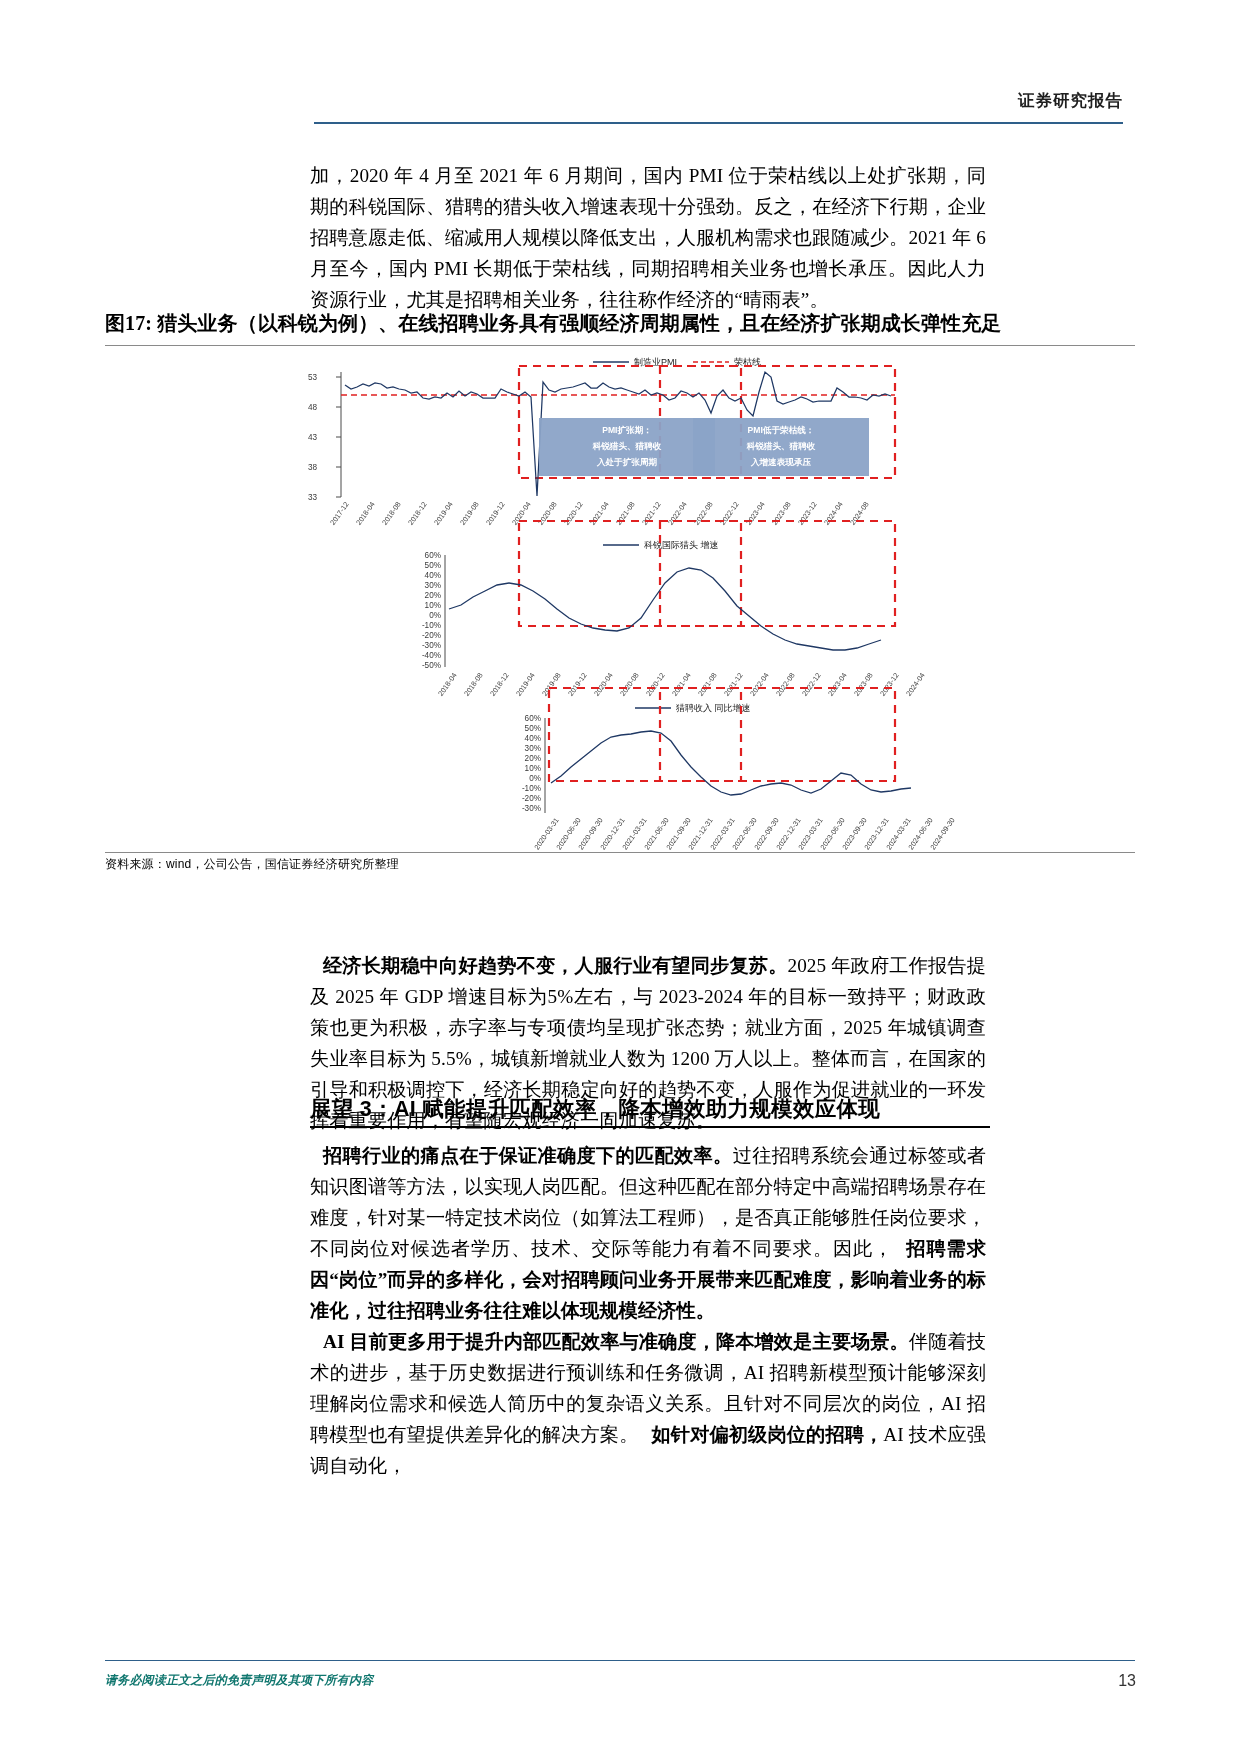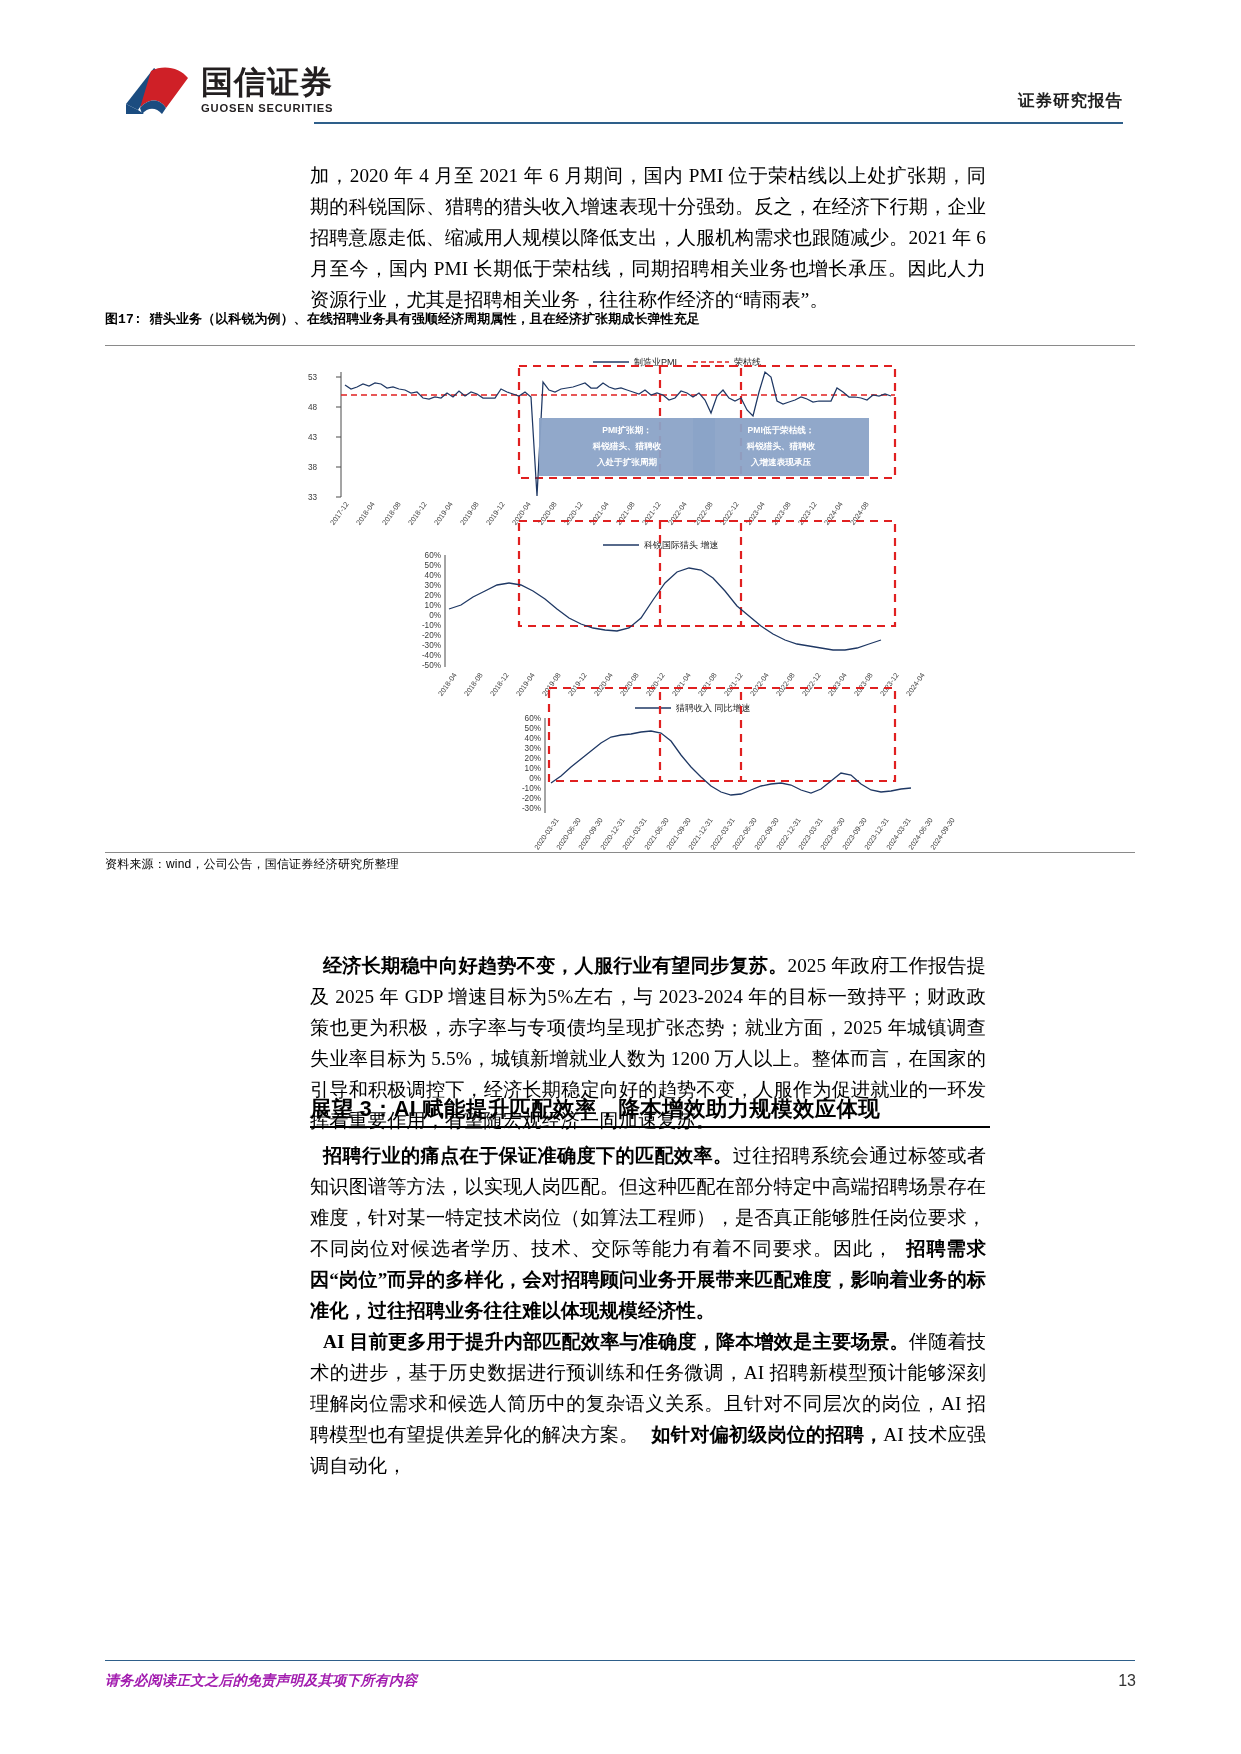--- a/index.html
+++ b/index.html
@@ -86,22 +86,22 @@
     letter-spacing: 0.1px;
   }
   .b { font-weight: 700; margin-left: 13px; }
 
   
   .fig-caption {
     position: absolute;
     left: 105px;
     top: 310px;
     width: 1030px;
-    font-family: Liberation Mono, monospace;
-    font-size: 13px;
+    font-family: Liberation Serif, serif;
+    font-size: 20px;
     font-weight: 700;
     color: #000;
     letter-spacing: 0.1px;
   }
   .fig-caption .num { font-weight: 700; }
   .fig-rule {
     position: absolute;
     left: 105px;
     top: 345px;
     width: 1030px;
@@ -164,24 +164,24 @@
     top: 1660px;
     width: 1030px;
     height: 1.4px;
     background: #2e5f8a;
   }
   .footer-left {
     position: absolute;
     left: 105px;
     top: 1672px;
     font-family: "Liberation Sans", sans-serif;
-    font-size: 14px;
+    font-size: 12px;
     font-weight: 700;
     font-style: italic;
-    color: #a21caf;
+    color: #0f766e;
     letter-spacing: 0.2px;
     text-align: center;
   }
   .footer-right {
     position: absolute;
     right: 105px;
     top: 1672px;
     font-family: "Liberation Sans", sans-serif;
     font-size: 16px;
     color: #333;
@@ -190,34 +190,20 @@
   
   .ax { font-family: "Liberation Sans", sans-serif; font-size: 8.2px; fill: #3b3b3b; }
   .ax-rot { font-family: "Liberation Sans", sans-serif; font-size: 7.2px; fill: #3b3b3b; }
   .lg { font-family: "Liberation Sans", sans-serif; font-size: 9px; fill: #1a1a1a; }
   .annot { font-family: "Liberation Sans", sans-serif; font-size: 8.6px; font-weight: 700; fill: #ffffff; }
 </style>
 </head>
 <body>
 
 <div class="page-header">
-  <div class="logo-wrap">
-    <div class="logo-mark">
-      <svg width="74" height="56" viewBox="0 0 74 56" aria-hidden="true">
-        <path d="M8 42 L36 6 L44 12 L20 48 Z" fill="#1b4c80"></path>
-        <path d="M8 42 L8 52 L26 52 L20 48 Z" fill="#1b4c80"></path>
-        <path d="M33 9 C46 2, 62 6, 70 16 L48 46 C42 36, 30 36, 22 46 Z" fill="#cf2027"></path>
-        <path d="M22 46 C30 36, 42 36, 48 46 L44 52 C38 45, 30 45, 24 52 Z" fill="#1b4c80"></path>
-      </svg>
-    </div>
-    <div class="logo-textblock">
-      <div class="logo-text-cn">国信证券</div>
-      <div class="logo-text-en">GUOSEN SECURITIES</div>
-    </div>
-  </div>
   <div class="header-right">证券研究报告</div>
   <div class="header-rule"></div>
 </div>
 
 <div class="content">
 
   <div class="para" style="top:160px;">加，2020 年 4 月至 2021 年 6 月期间，国内 PMI 位于荣枯线以上处扩张期，同期的科锐国际、猎聘的猎头收入增速表现十分强劲。反之，在经济下行期，企业招聘意愿走低、缩减用人规模以降低支出，人服机构需求也跟随减少。2021 年 6 月至今，国内 PMI 长期低于荣枯线，同期招聘相关业务也增长承压。因此人力资源行业，尤其是招聘相关业务，往往称作经济的“晴雨表”。</div>
 
   <div class="fig-caption">
     <span class="num">图17:</span>

